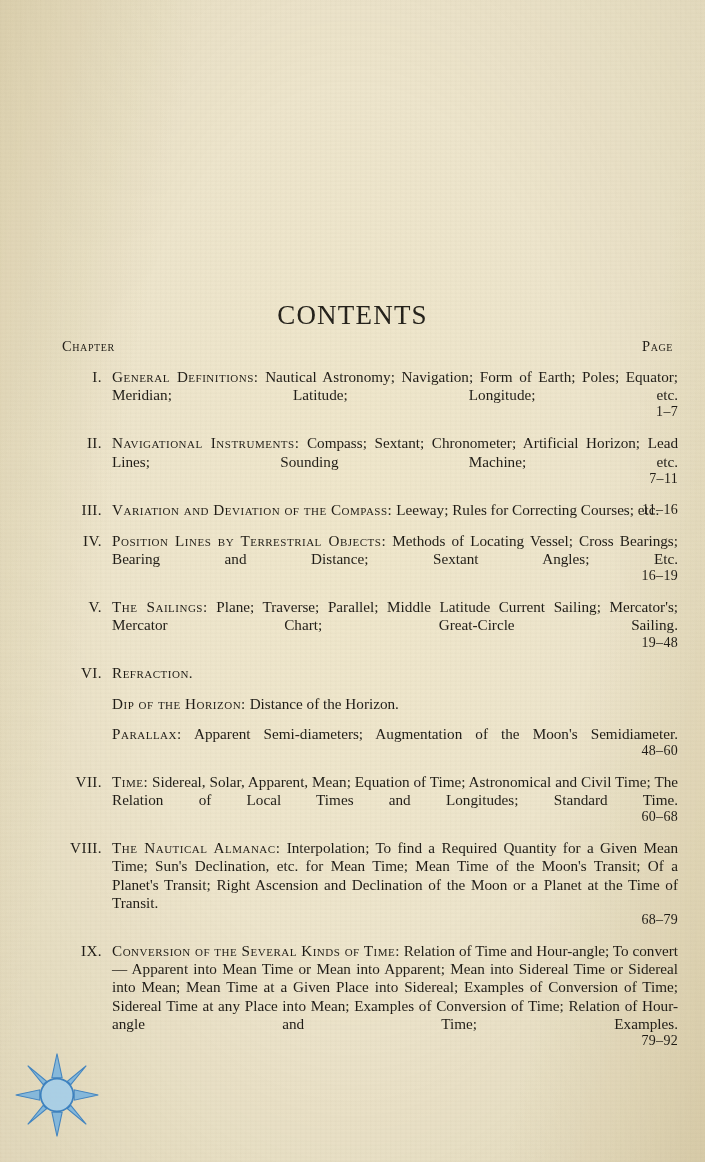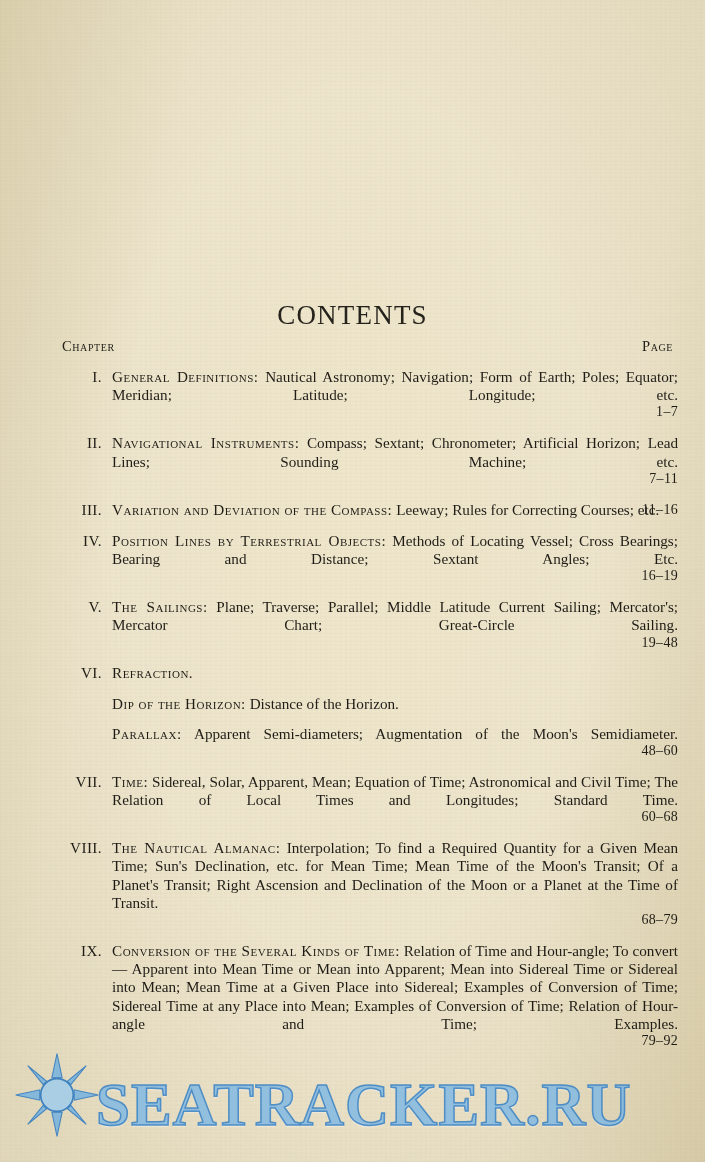--- a/index.html
+++ b/index.html
@@ -314,14 +314,13 @@
       <polygon points="50,98 56,70 44,70"></polygon>
       <polygon points="2,50 30,44 30,56"></polygon>
       <polygon points="98,50 70,44 70,56"></polygon>
       <polygon points="16,16 38,34 34,38"></polygon>
       <polygon points="84,16 66,38 62,34"></polygon>
       <polygon points="16,84 34,62 38,66"></polygon>
       <polygon points="84,84 62,66 66,62"></polygon>
     </g>
     <circle cx="50" cy="50" r="19" fill="rgba(160,205,235,0.85)" stroke="rgba(55,125,190,0.95)" stroke-width="2"></circle>
   </svg>
-  <div class="wm-text">SEATRACKER.RU</div>
 </div>
 
 </body></html>

